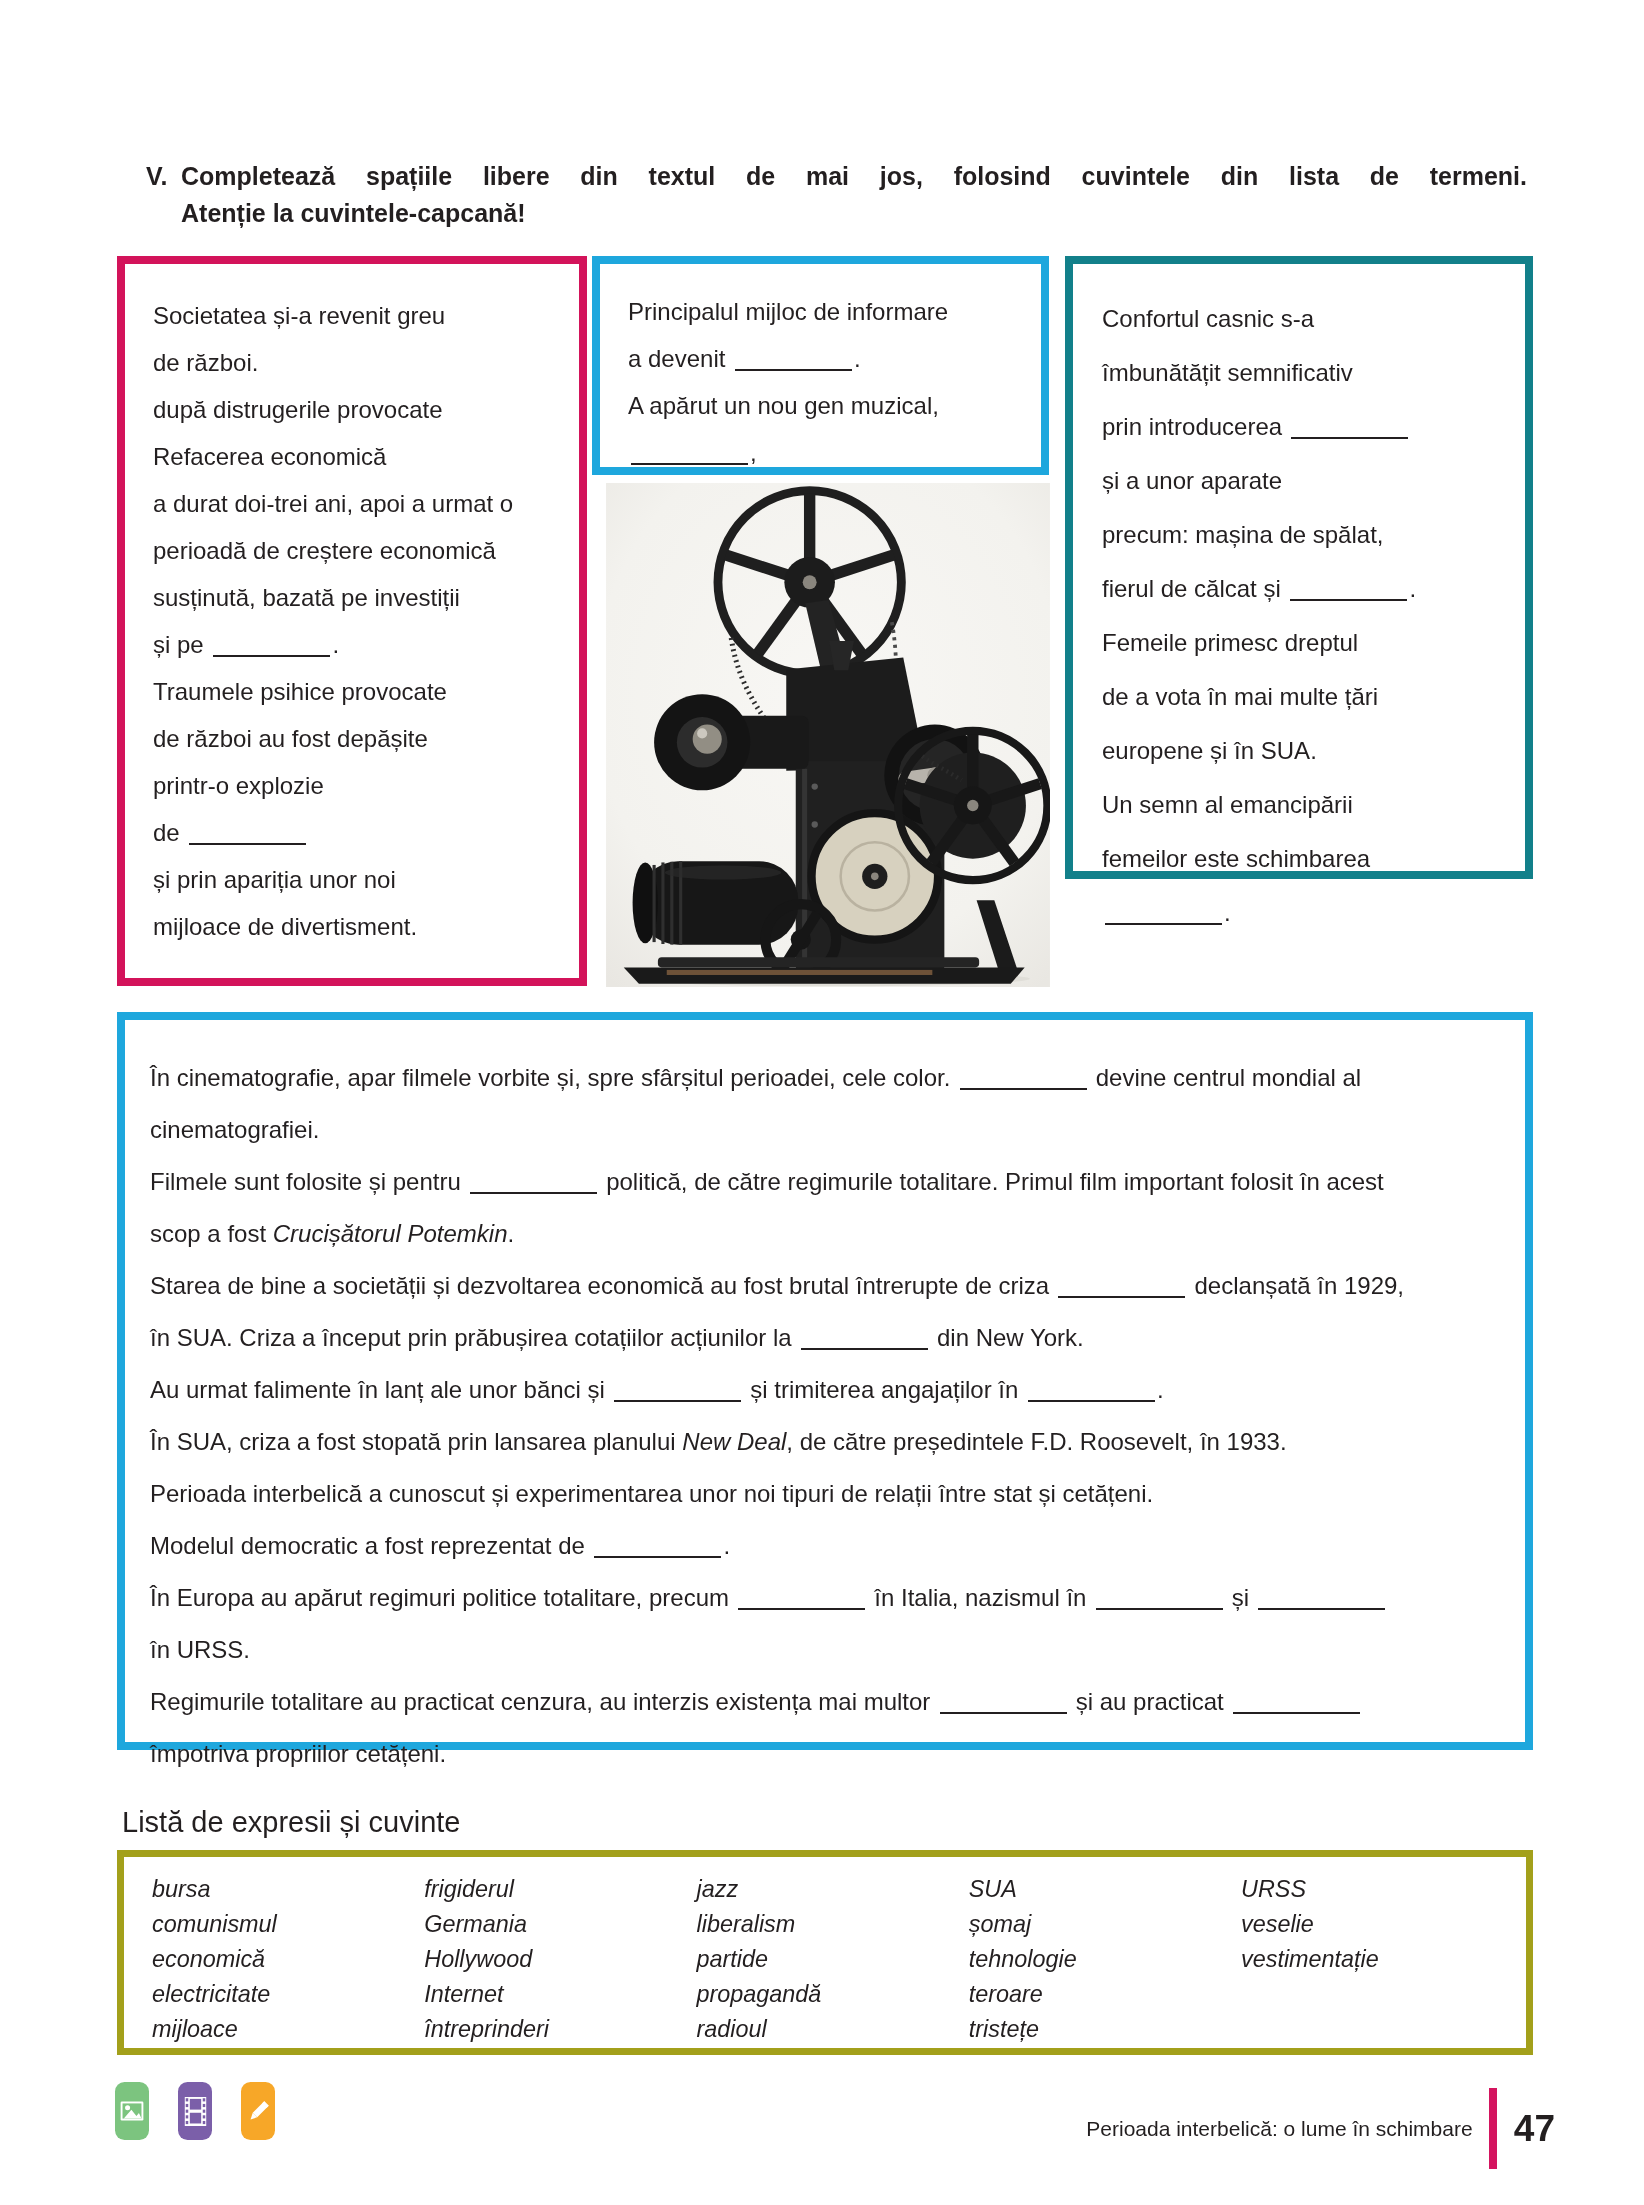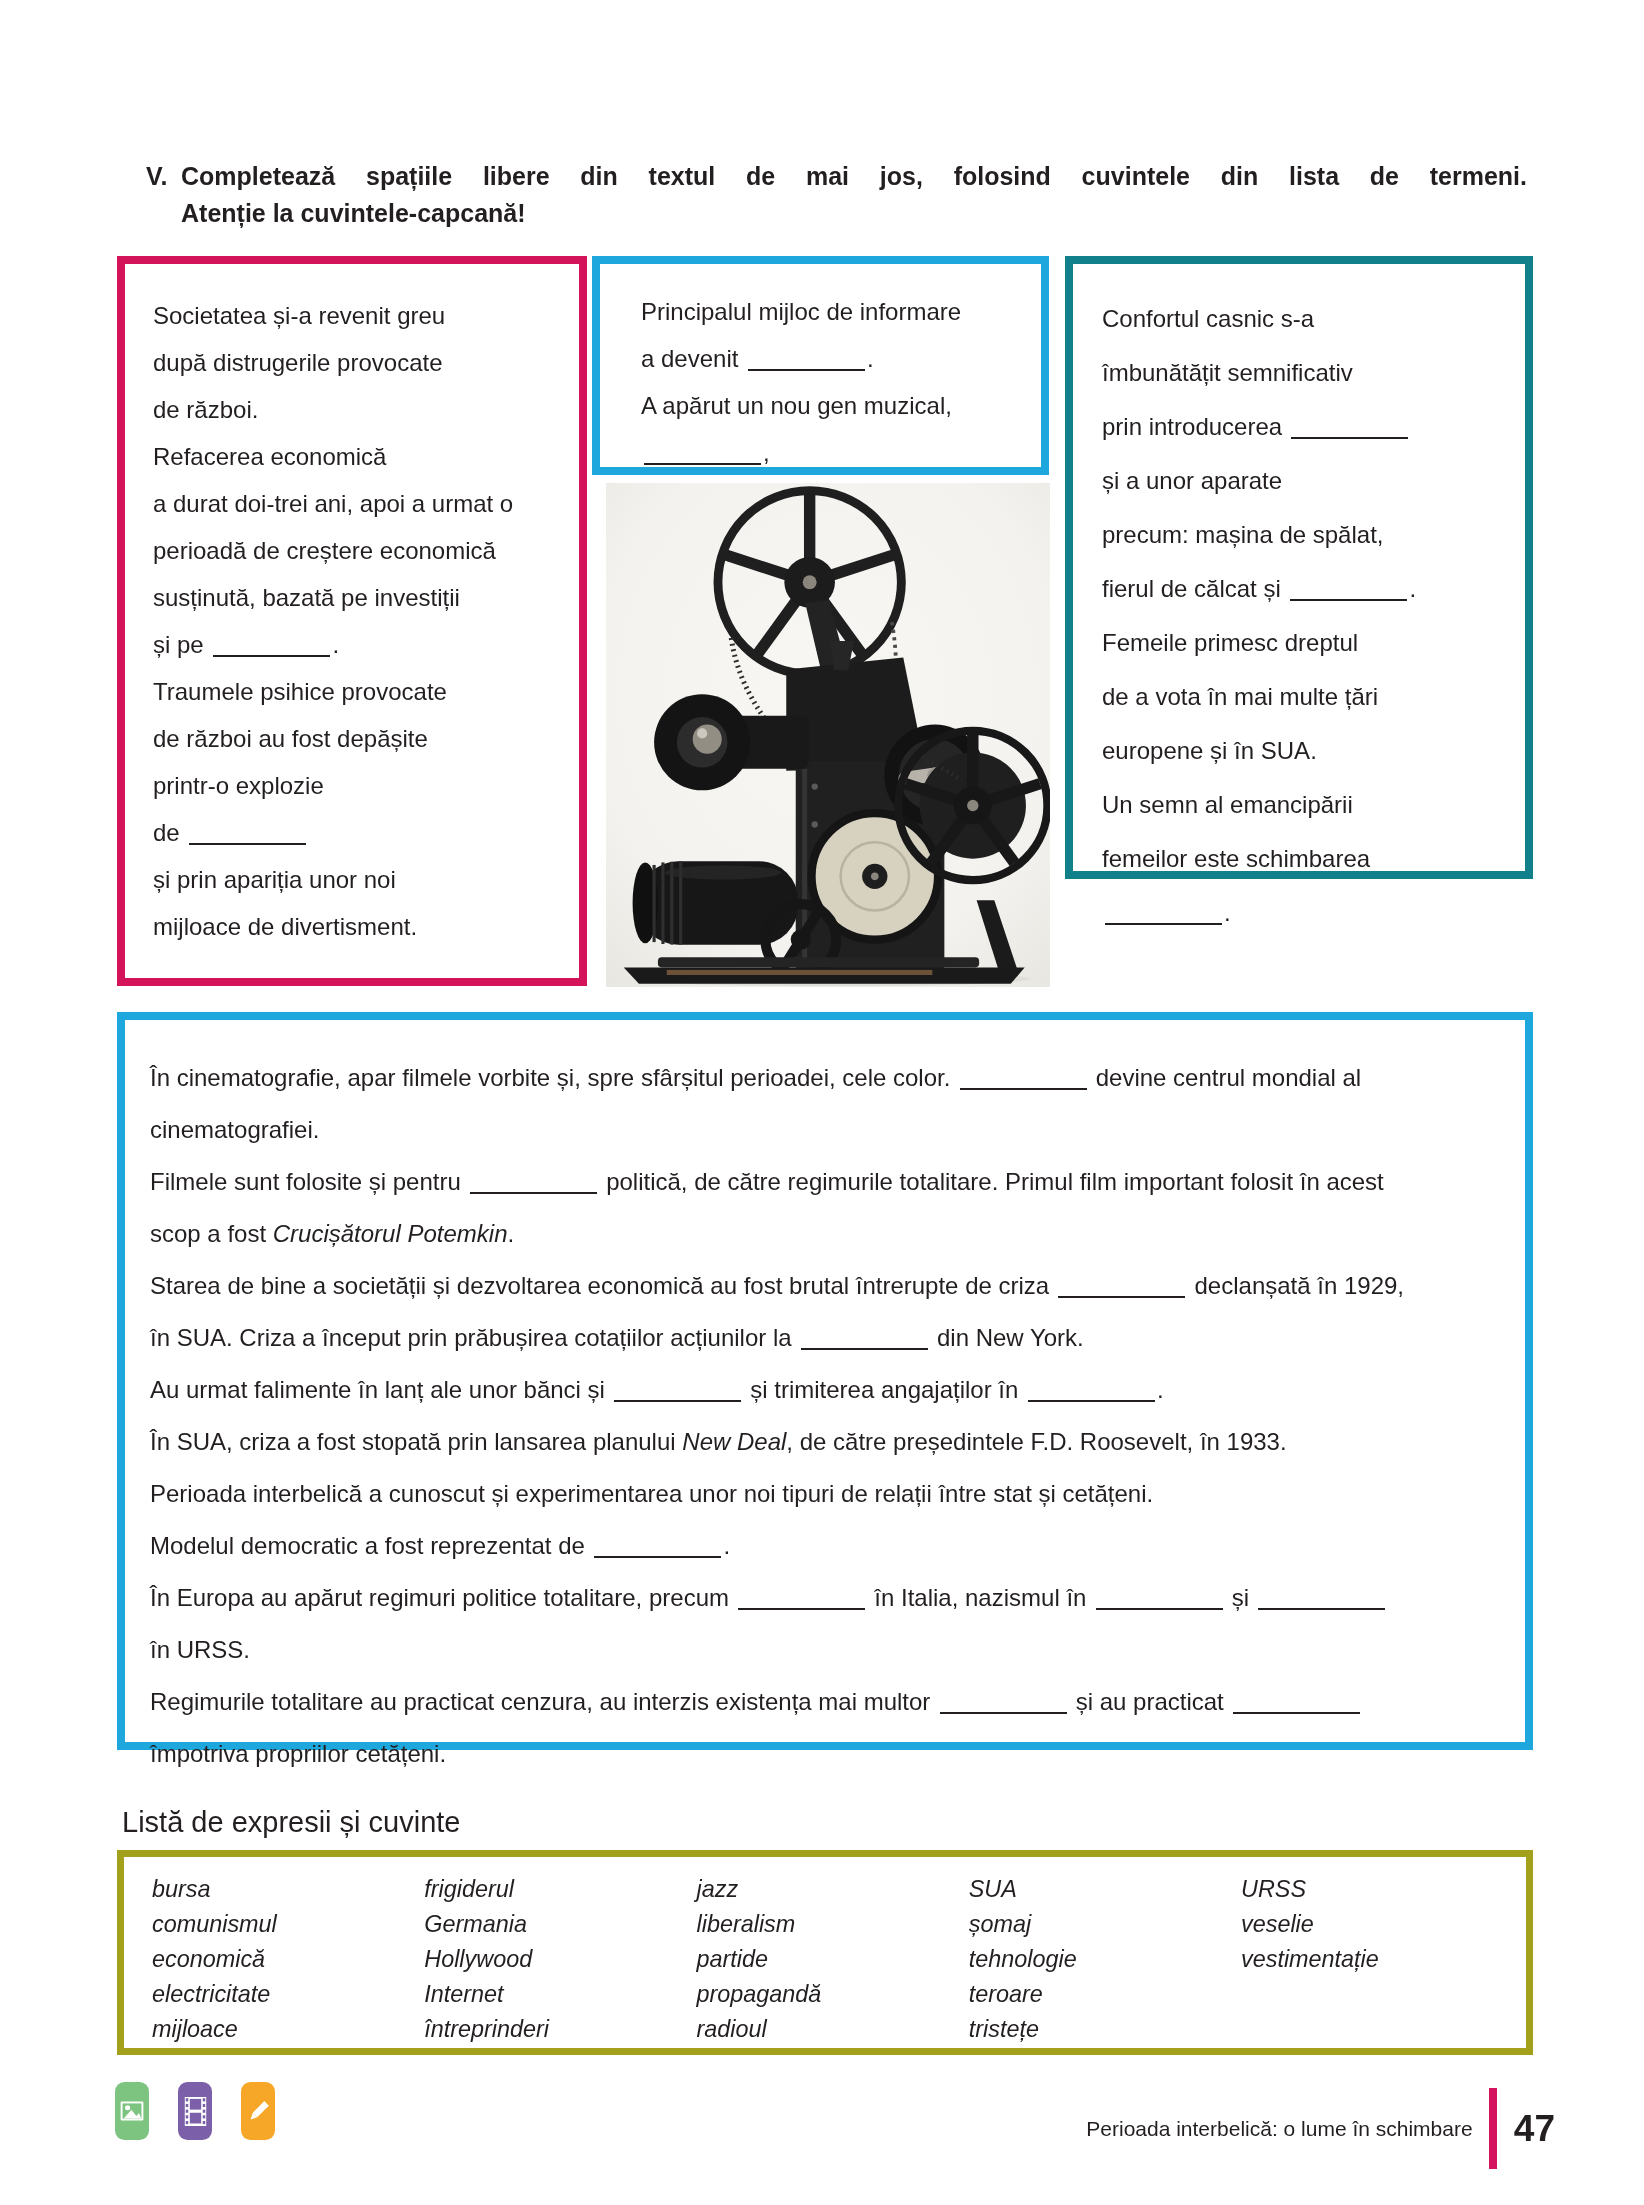--- a/index.html
+++ b/index.html
@@ -11,21 +11,21 @@
   .hdr-num{width:35px;flex:0 0 35px;}
   .hdr-main{flex:1;text-align:justify;text-align-last:justify;}
   .hdr-l2{margin-left:35px;}
   
   .tbox{position:absolute;border:8.9px solid #000;background:#fff;box-sizing:border-box;}
   .tline{white-space:nowrap;}
   .blank{display:inline-block;width:117px;height:7.6px;border-bottom:2.5px solid #231f20;vertical-align:-3.8px;margin:0 2.5px;}
   .box-left {left:117px;top:256px;width:470px;height:730px;padding:28px 11.4px 0 28px;font-size:24px;}
   .box-left .tline{line-height:47px;}
   .box-mid  {left:592px;top:256px;width:457px;height:219px;padding:24px 11.4px 0 28px;font-size:24px;}
-  .box-mid .tline{line-height:47px;margin-left:13px;}
+  .box-mid .tline{line-height:47px;}
   .box-right{left:1065px;top:256px;width:468px;height:623px;padding:28px 11.4px 0 29px;font-size:24px;}
   .box-right .tline{line-height:54px;}
   .box-main {left:117px;top:1012px;width:1416px;height:738px;padding:32px 15px 0 25px;font-size:24px;}
   .box-main .tline{line-height:52px;}
   .box-main .blank{width:127px;}
   
   .photo{position:absolute;left:606px;top:483px;width:444px;height:504px;}
   
   .list-title{position:absolute;left:122px;top:1806px;font-size:29px;}
   .box-words{left:117px;top:1850px;width:1416px;height:205px;border-width:7.6px;padding:15px 12.7px 0 28px;
@@ -49,22 +49,22 @@
   <div class="hdr">
     <div class="hdr-row">
       <span class="hdr-num">V.</span>
       <span class="hdr-main">Completează spațiile libere din textul de mai jos, folosind cuvintele din lista de termeni.</span>
     </div>
     <div class="hdr-l2">Atenție la cuvintele-capcană!</div>
   </div>
 
   <div class="tbox box-left" style="border-color: rgb(211, 19, 90);">
       <div class="tline">Societatea și-a revenit greu</div>
+      <div class="tline">de război.</div>
       <div class="tline">după distrugerile provocate</div>
-      <div class="tline">de război.</div>
       <div class="tline">Refacerea economică</div>
       <div class="tline">a durat doi-trei ani, apoi a urmat o</div>
       <div class="tline">perioadă de creștere economică</div>
       <div class="tline">susținută, bazată pe investiții</div>
       <div class="tline">și pe <span class="blank"></span>.</div>
       <div class="tline">Traumele psihice provocate</div>
       <div class="tline">de război au fost depășite</div>
       <div class="tline">printr-o explozie</div>
       <div class="tline">de <span class="blank"></span></div>
       <div class="tline">și prin apariția unor noi</div>

